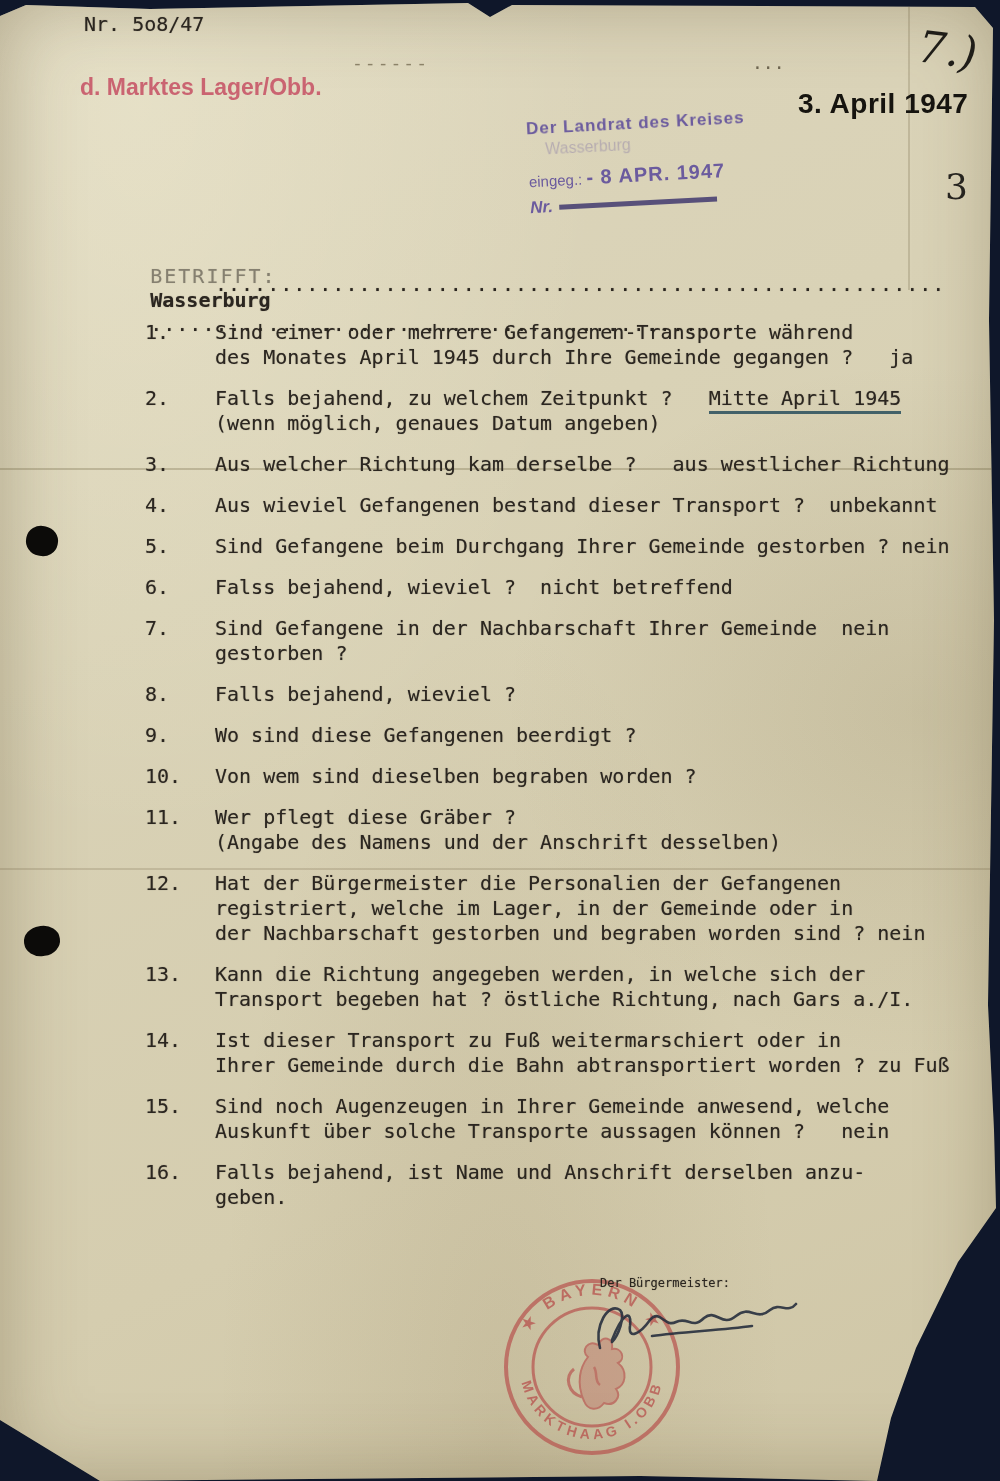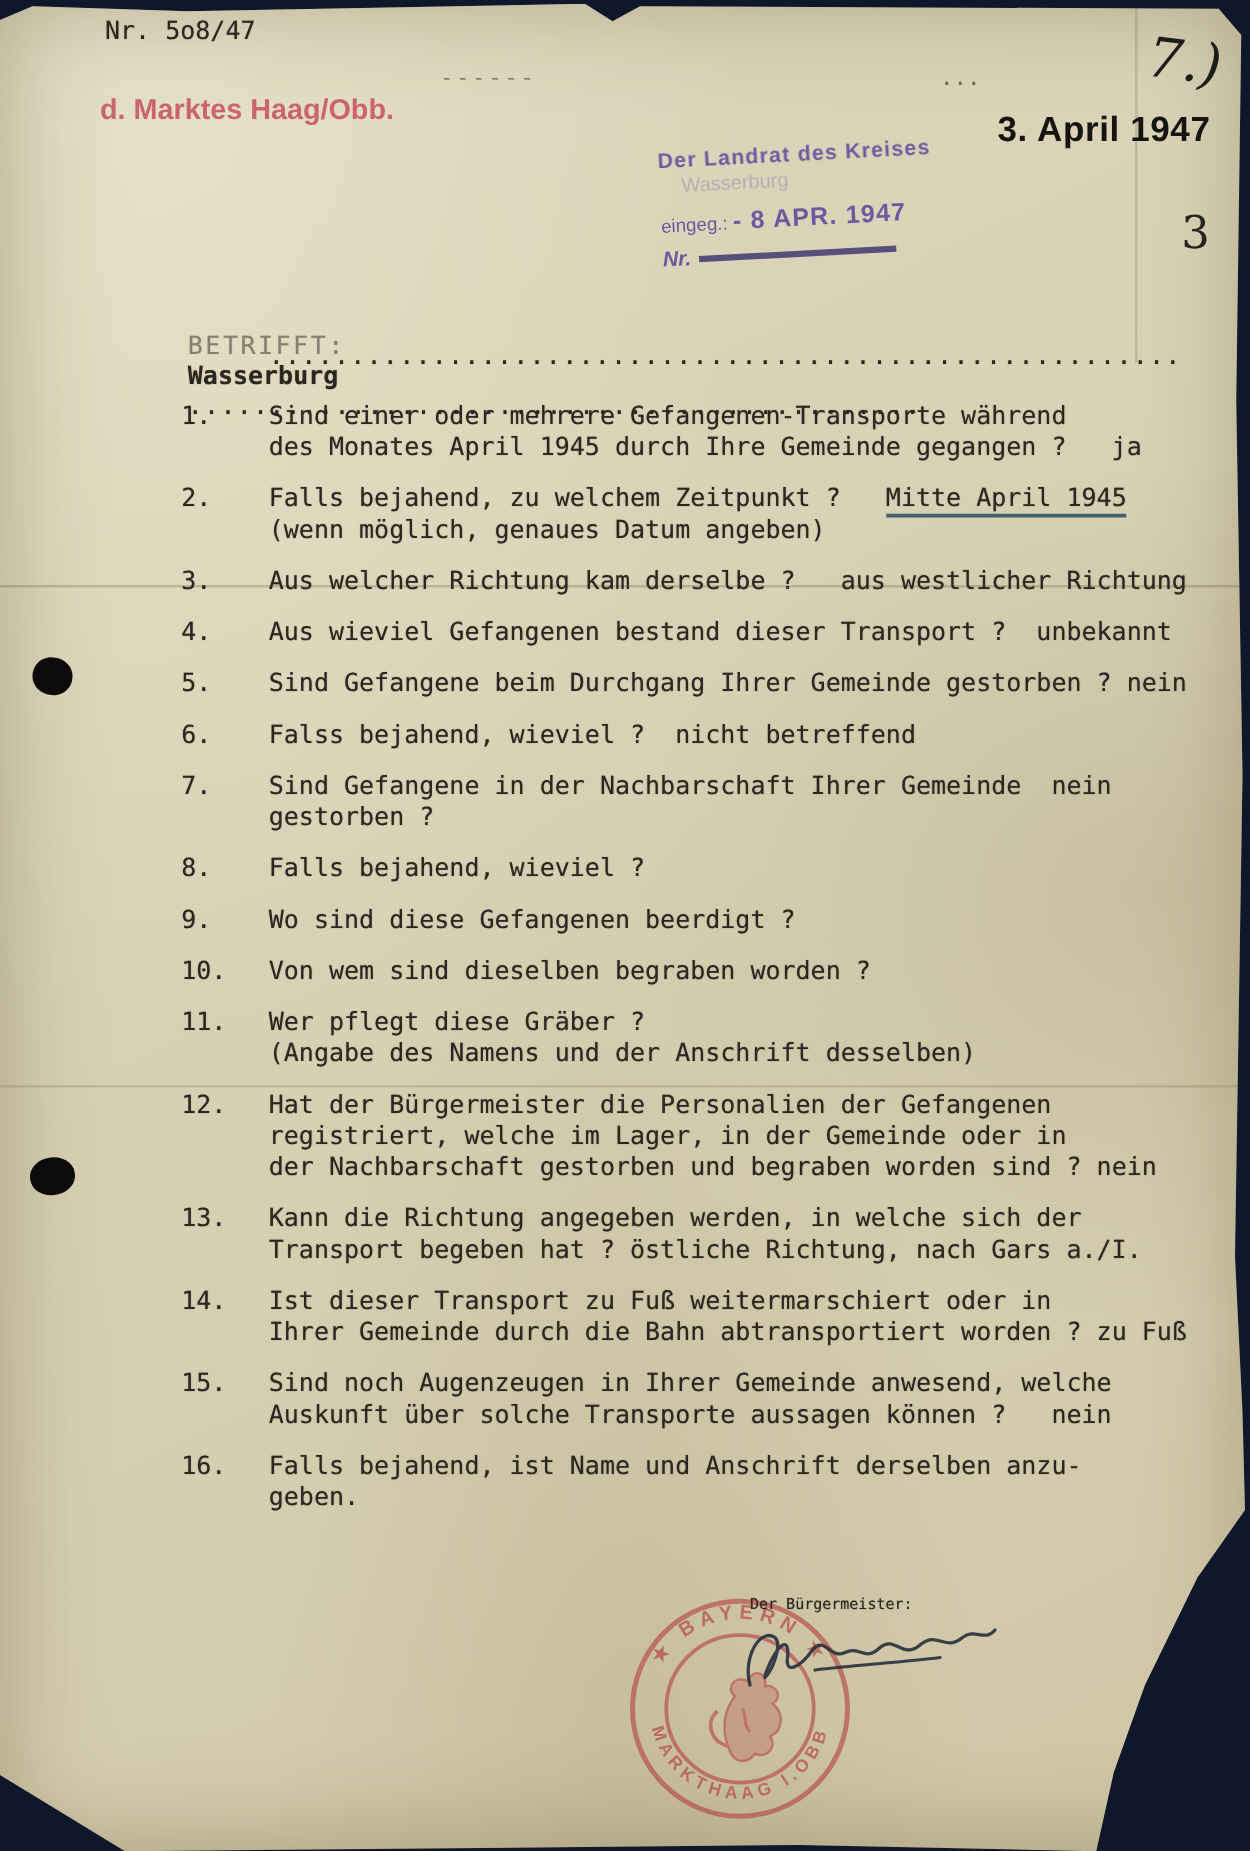--- a/index.html
+++ b/index.html
@@ -76,21 +76,21 @@
 
 <div class="scan">
   <div class="paper">
     <div class="shade"></div>
     <div class="crease" style="top:468px;"></div>
     <div class="crease" style="top:868px;opacity:.7;"></div>
     <div class="crease-v" style="left:908px;top:0;height:290px;"></div>
 
     <div class="ref typed">Nr. 5o8/47</div>
     <div class="sender-dash">------</div>
-    <div class="sender2">d. Marktes Haag/Obb.</div>
+    <div class="sender2">d. Marktes Lager/Obb.</div>
     <div class="place-dots">...</div>
     <div class="date">3. April 1947</div>
     <div class="hand-mark">7.)</div>
 
     <div class="receipt">
       <div class="r1">Der Landrat des Kreises</div>
       <div class="r2">Wasserburg</div>
       <div class="r3">
         <span>eingeg.:</span>
         <span class="r3d">- 8 APR. 1947</span>

